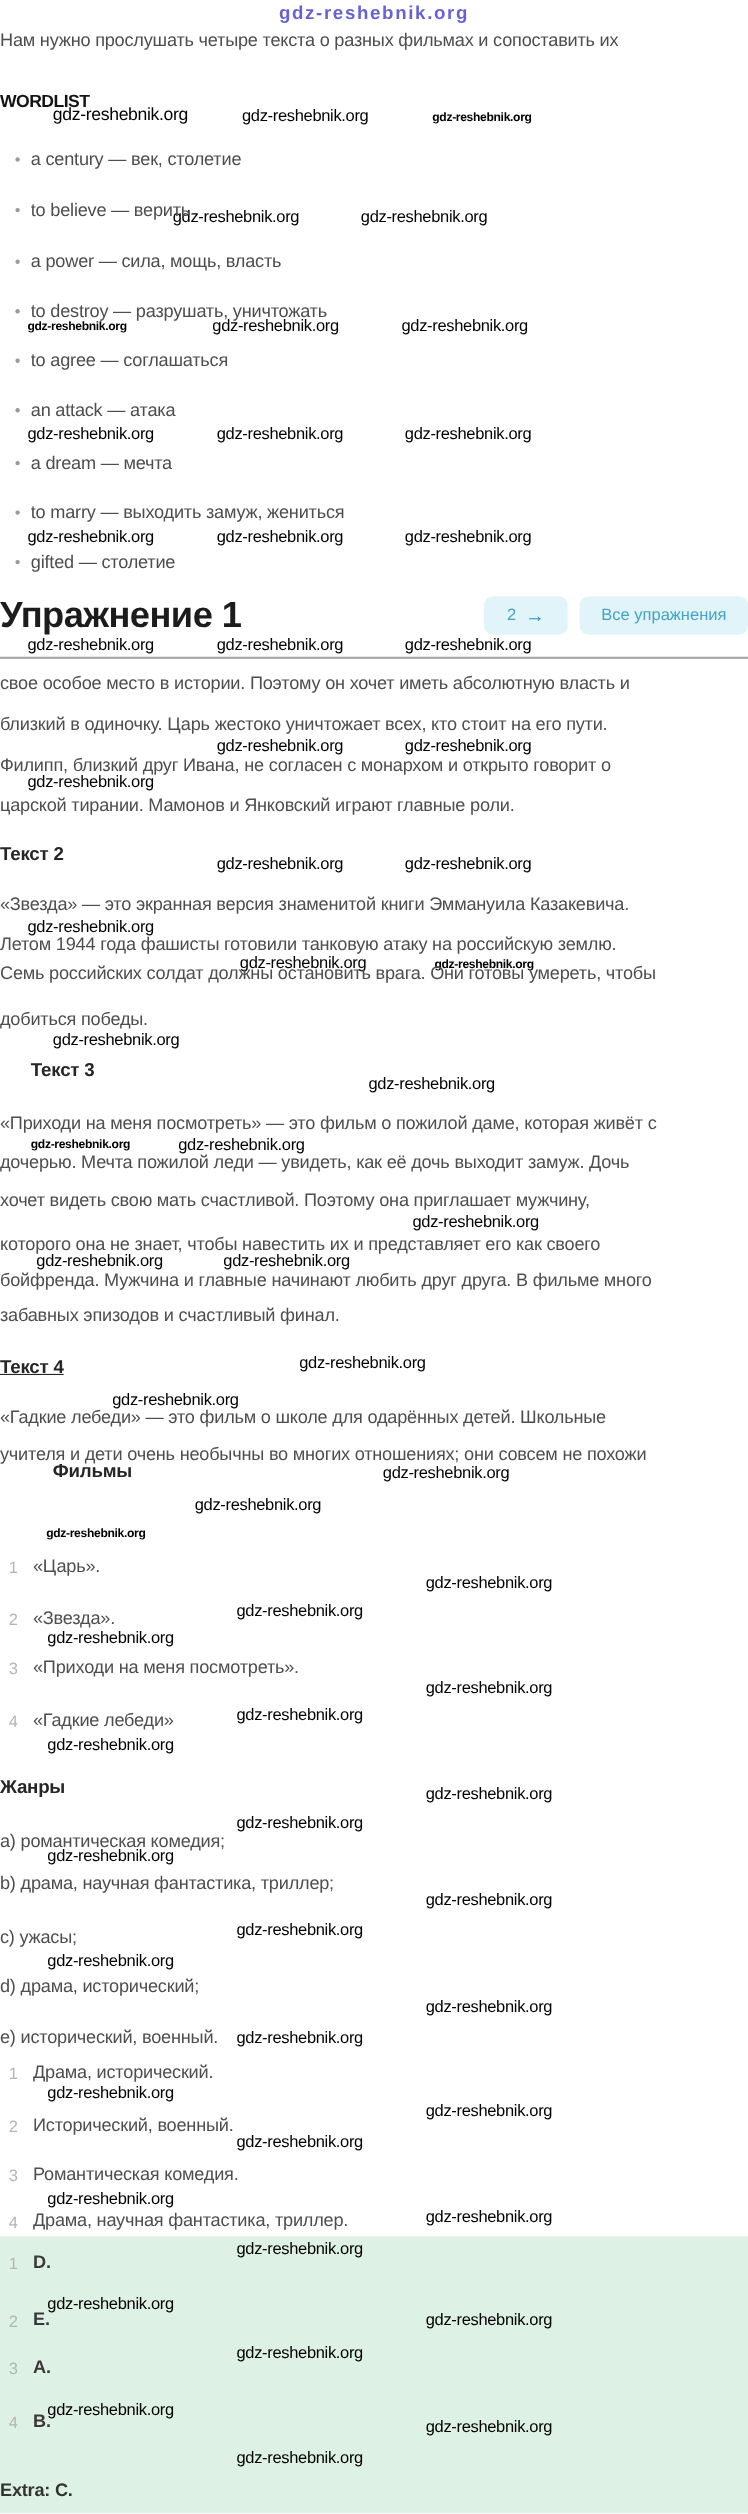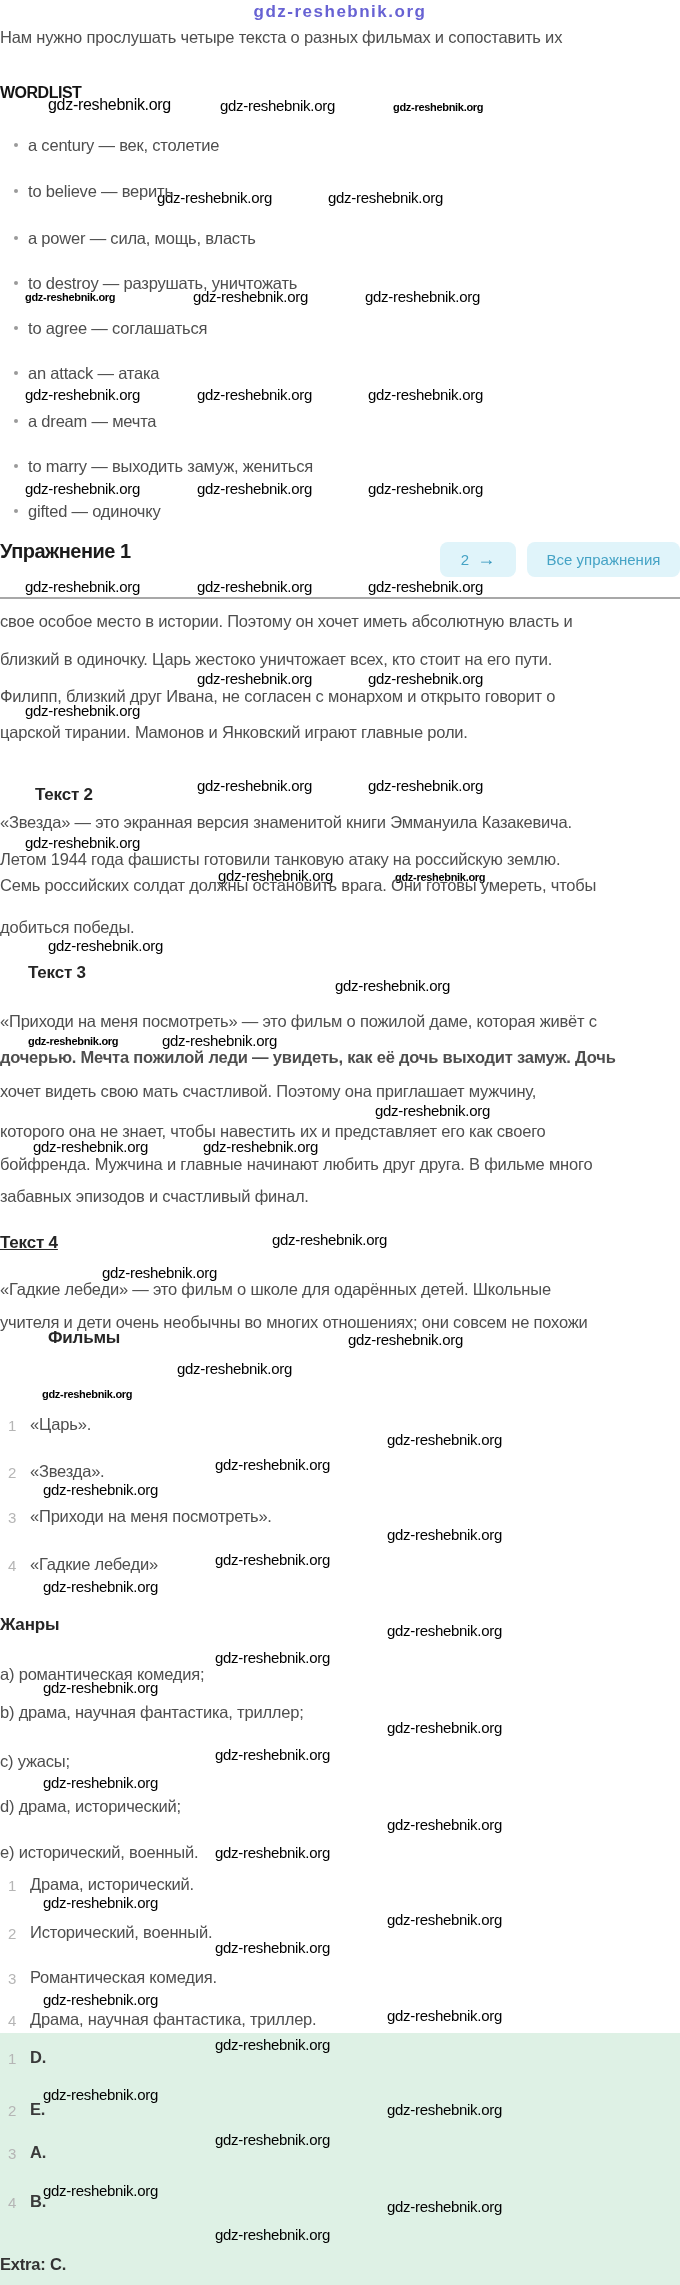--- a/index.html
+++ b/index.html
@@ -20,21 +20,21 @@
     position:absolute;white-space:nowrap;
     font-size:16.5px;letter-spacing:-0.2px;color:#4e4e4e;line-height:1.15;
   }
   .h17{font-weight:700;color:#262626;font-size:17px;}
   .wordlist-title{
     position:absolute;left:0;top:84px;font-size:16px;font-weight:700;
     color:#141414;letter-spacing:-0.5px;
   }
   .ex-title{
     position:absolute;left:0;top:540px;margin:0;
-    font-size:20px;font-weight:700;color:#1c1c1c;letter-spacing:-0.5px;
+    font-size:33px;font-weight:700;color:#1c1c1c;letter-spacing:-0.5px;
   }
   .bullet::before{
     content:"";position:absolute;left:-14px;top:7px;width:4px;height:4px;
     border-radius:50%;background:#9a9a9a;
   }
   .wm{
     position:absolute;white-space:nowrap;color:#000;
     font-size:15px;font-weight:400;letter-spacing:-0.3px;line-height:1.1;
   }
   .wm.lg{font-size:16px;}
@@ -157,33 +157,33 @@
     <div class="wm md" style="left: 387px; top: 2199px;">gdz-reshebnik.org</div>
     <div class="wm md" style="left: 215px; top: 2227px;">gdz-reshebnik.org</div>
     <div class="line bullet" style="left: 28px; top: 136px;">a century — век, столетие</div>
     <div class="line bullet" style="left: 28px; top: 182px;">to believe — верить</div>
     <div class="line bullet" style="left: 28px; top: 229px;">a power — сила, мощь, власть</div>
     <div class="line bullet" style="left: 28px; top: 274px;">to destroy — разрушать, уничтожать</div>
     <div class="line bullet" style="left: 28px; top: 319px;">to agree — соглашаться</div>
     <div class="line bullet" style="left: 28px; top: 364px;">an attack — атака</div>
     <div class="line bullet" style="left: 28px; top: 412px;">a dream — мечта</div>
     <div class="line bullet" style="left: 28px; top: 457px;">to marry — выходить замуж, жениться</div>
-    <div class="line bullet" style="left: 28px; top: 502px;">gifted — одиночку</div>
+    <div class="line bullet" style="left: 28px; top: 502px;">gifted — столетие</div>
     <div class="line" style="left: 0px; top: 612px;">свое особое место в истории. Поэтому он хочет иметь абсолютную власть и</div>
     <div class="line" style="left: 0px; top: 650px;">близкий в одиночку. Царь жестоко уничтожает всех, кто стоит на его пути.</div>
     <div class="line" style="left: 0px; top: 687px;">Филипп, близкий друг Ивана, не согласен с монархом и открыто говорит о</div>
     <div class="line" style="left: 0px; top: 723px;">царской тирании. Мамонов и Янковский играют главные роли.</div>
-    <div class="line h17" style="left: 0px; top: 785px; padding-left: 35px;">Текст 2</div>
+    <div class="line h17" style="left: 0px; top: 767px;">Текст 2</div>
     <div class="line" style="left: 0px; top: 813px;">«Звезда» — это экранная версия знаменитой книги Эммануила Казакевича.</div>
     <div class="line" style="left: 0px; top: 850px;">Летом 1944 года фашисты готовили танковую атаку на российскую землю.</div>
     <div class="line" style="left: 0px; top: 876px;">Семь российских солдат должны остановить врага. Они готовы умереть, чтобы</div>
     <div class="line" style="left: 0px; top: 918px;">добиться победы.</div>
     <div class="line h17" style="left: 0px; top: 963px; padding-left: 28px;">Текст 3</div>
     <div class="line" style="left: 0px; top: 1012px;">«Приходи на меня посмотреть» — это фильм о пожилой даме, которая живёт с</div>
-    <div class="line" style="left: 0px; top: 1048px; font-weight: bold;">дочерью. Мечта пожилой леди — увидеть, как её дочь выходит замуж. Дочь</div>
+    <div class="line" style="left: 0px; top: 1048px;">дочерью. Мечта пожилой леди — увидеть, как её дочь выходит замуж. Дочь</div>
     <div class="line" style="left: 0px; top: 1082px;">хочет видеть свою мать счастливой. Поэтому она приглашает мужчину,</div>
     <div class="line" style="left: 0px; top: 1122px;">которого она не знает, чтобы навестить их и представляет его как своего</div>
     <div class="line" style="left: 0px; top: 1155px;">бойфренда. Мужчина и главные начинают любить друг друга. В фильме много</div>
     <div class="line" style="left: 0px; top: 1187px;">забавных эпизодов и счастливый финал.</div>
     <div class="line h17" style="left: 0px; top: 1233px; text-decoration: underline;">Текст 4</div>
     <div class="line" style="left: 0px; top: 1280px;">«Гадкие лебеди» — это фильм о школе для одарённых детей. Школьные</div>
     <div class="line" style="left: 0px; top: 1313px;">учителя и дети очень необычны во многих отношениях; они совсем не похожи</div>
     <div class="line h17" style="left: 0px; top: 1328px; padding-left: 48px;">Фильмы</div>
     <div class="item-row" style="left: 0px; top: 1415px;">
       <span class="item-num">1</span>

